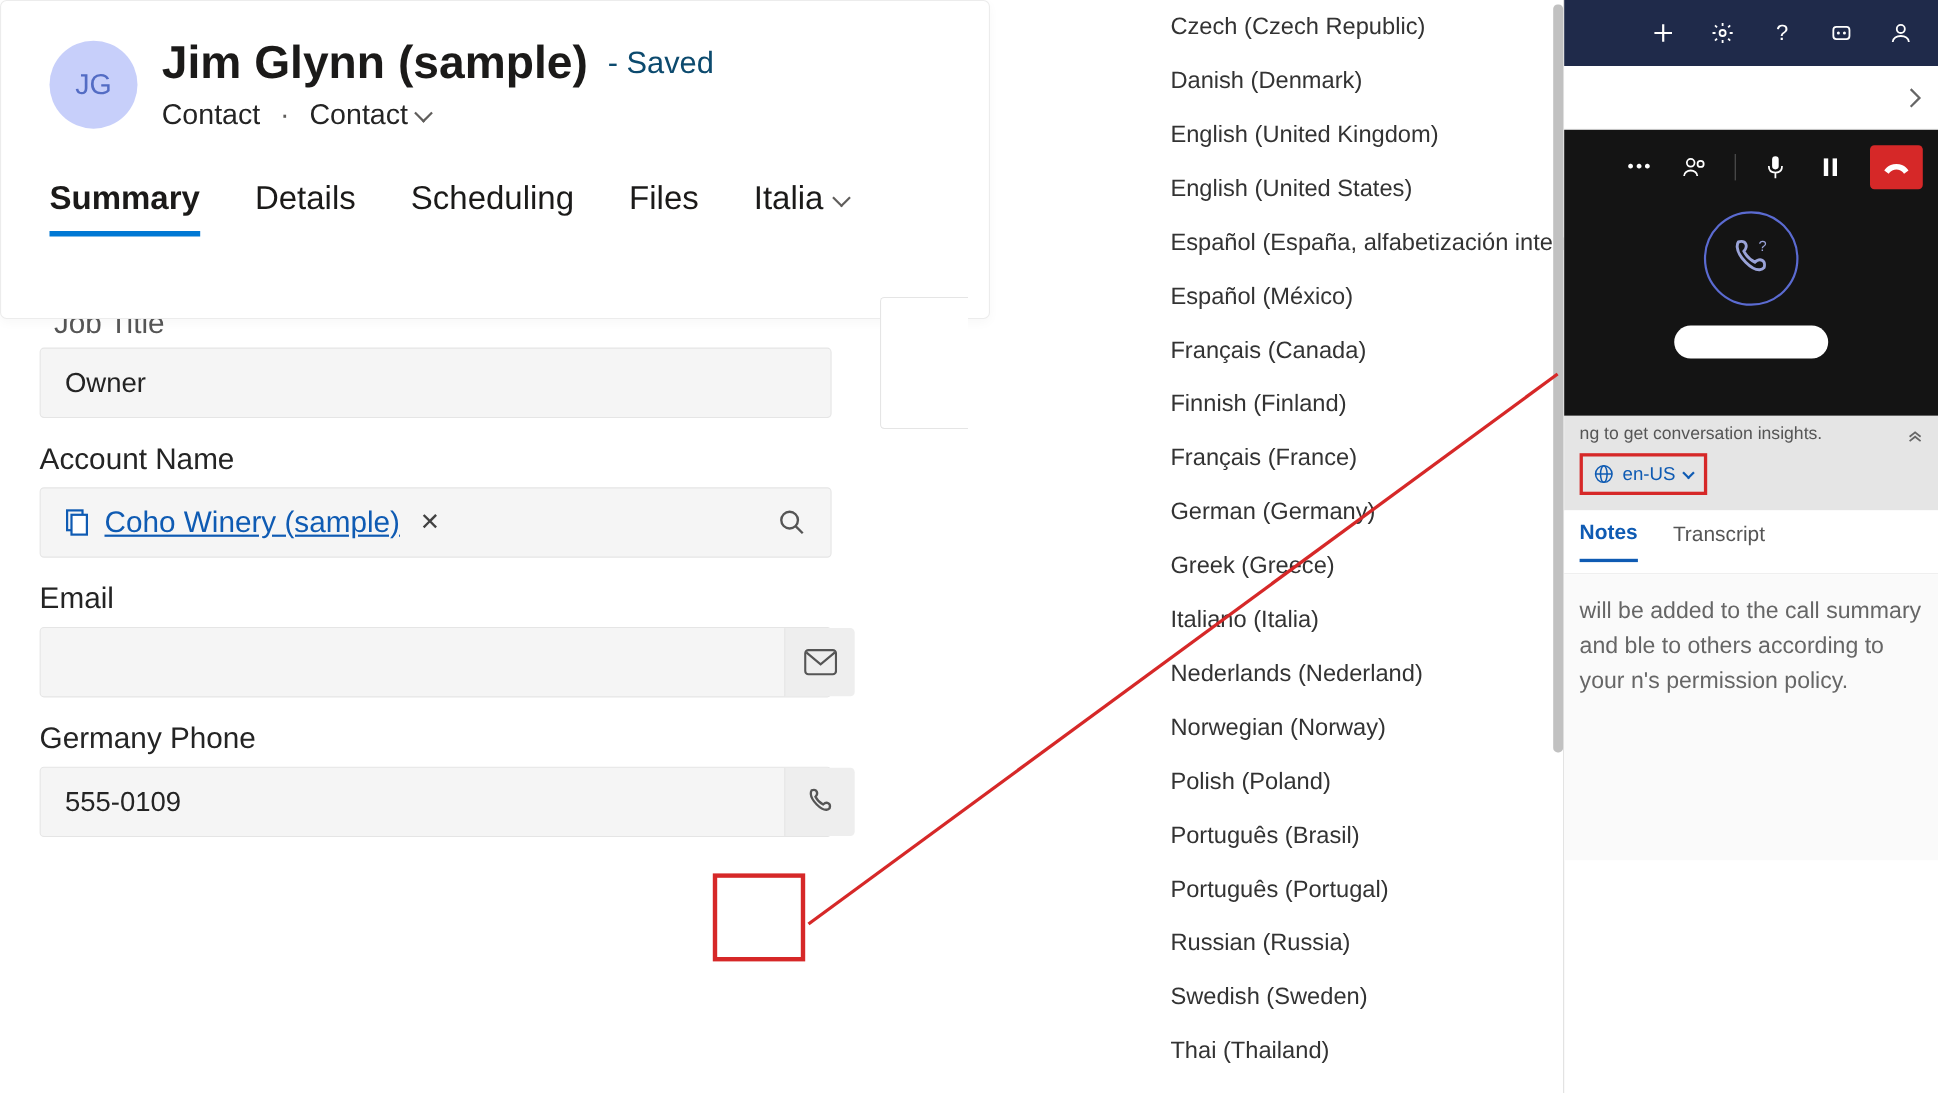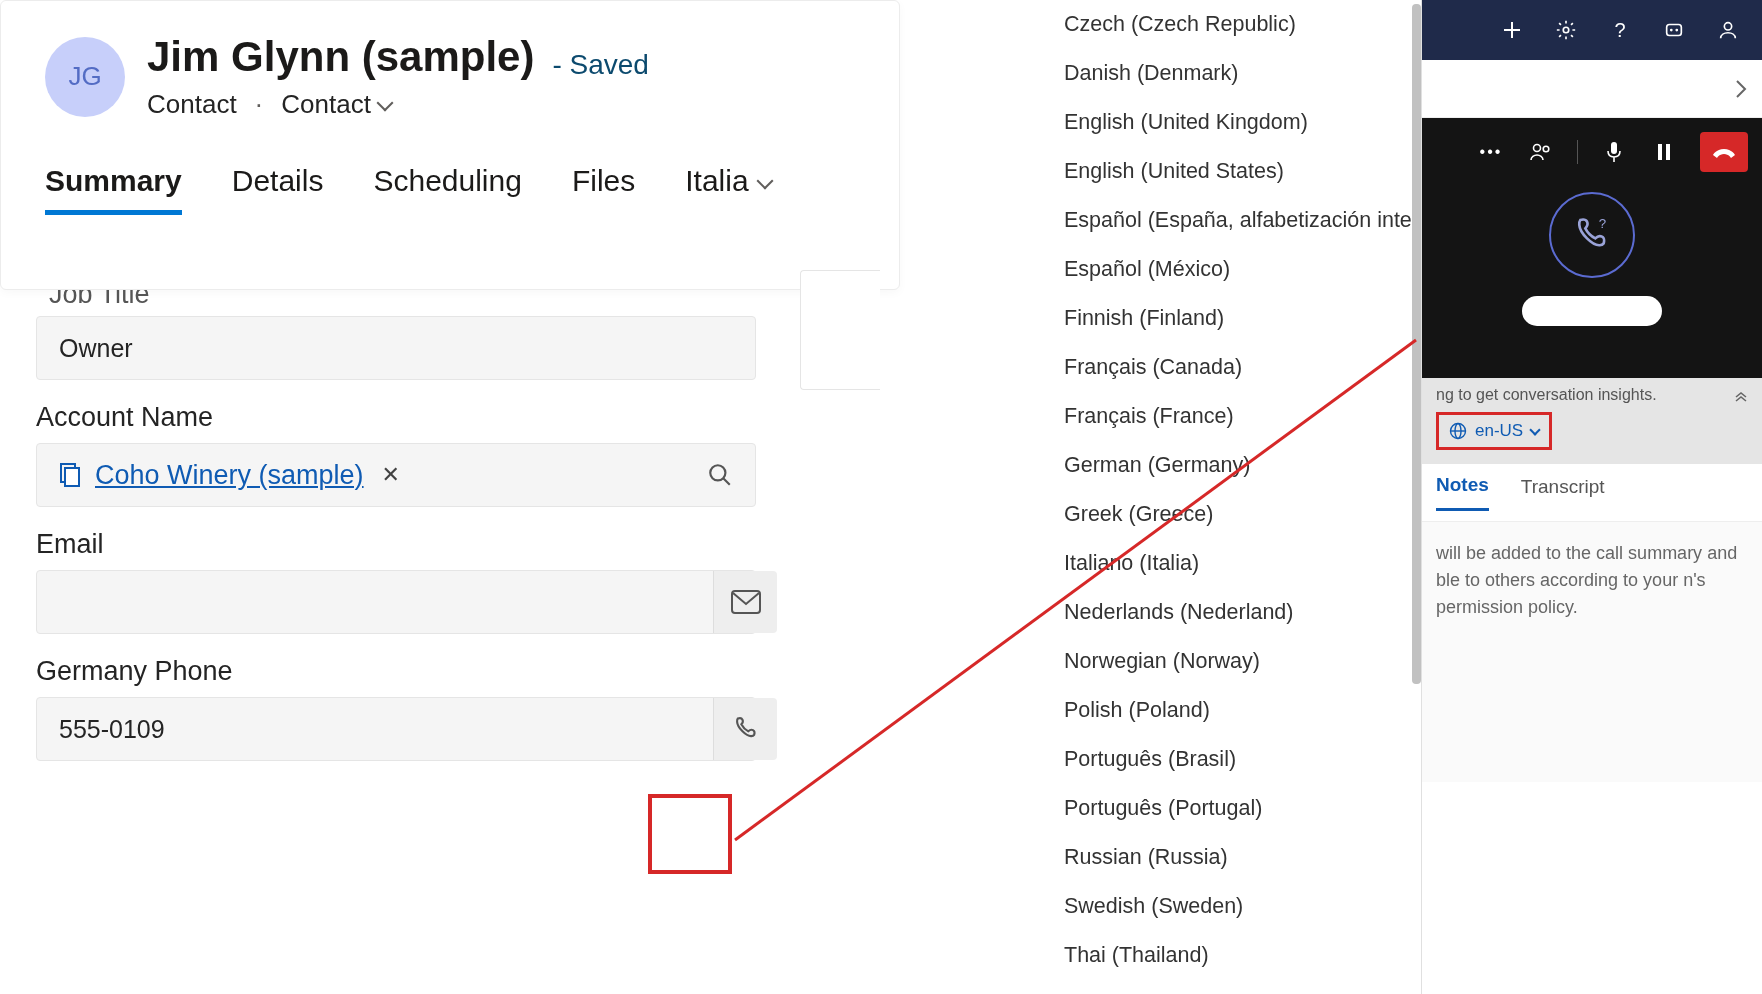--- a/index.html
+++ b/index.html
@@ -3,21 +3,21 @@
 <meta charset="utf-8">
 <style>
   * { box-sizing: border-box; margin: 0; padding: 0; }
   html, body { width: 1762px; height: 994px; font-family: "Segoe UI", Arial, sans-serif; background: #fff; color: #242424; overflow: hidden; }
   body { position: relative; }
 
   
   .left-panel { position: absolute; left: 0; top: 0; width: 900px; height: 290px; background: #fff; padding: 32px 44px 0 44px; border: 1px solid #ececec; border-radius: 6px; box-shadow: 0 3px 10px rgba(0,0,0,0.03); }
   .avatar { display: inline-flex; align-items: center; justify-content: center; width: 80px; height: 80px; border-radius: 50%; background: #c7cffa; color: #536cc4; font-size: 26px; font-weight: 500; vertical-align: middle; }
   .title-block { display: inline-block; vertical-align: middle; margin-left: 22px; }
-  .title-row { display: flex; align-items: flex-end; gap: 18px; }
+  .title-row { display: flex; align-items: center; gap: 18px; }
   .title-row h1 { font-size: 42px; font-weight: 600; color: #1b1a19; }
   .saved { font-size: 28px; color: #0c4a6e; }
   .subtitle { margin-top: 8px; font-size: 26px; color: #242424; display: flex; align-items: center; gap: 18px; }
   .sub-dot { color: #605e5c; }
   .sub-drop { display: inline-flex; align-items: center; gap: 8px; cursor: pointer; }
   .chev { display: inline-block; border: solid #605e5c; border-width: 0 2px 2px 0; padding: 5px; transform: rotate(45deg); margin-bottom: 4px; }
 
   .tabs { display: flex; gap: 50px; margin-top: 44px; font-size: 30px; color: #1b1a19; }
   .tab { padding-bottom: 12px; cursor: pointer; }
   .tab.active { font-weight: 600; border-bottom: 5px solid #0078d4; }
@@ -58,21 +58,21 @@
   .insights-bar { position: absolute; left: 1422px; top: 378px; width: 340px; height: 86px; background: #e5e5e5; padding: 8px 14px; font-size: 16px; color: #555; }
   .insights-bar .topline { display:flex; justify-content:space-between; align-items:center; }
   .insights-bar .collapse { color: #555; font-size: 14px; cursor:pointer; }
   .lang-selector { margin-top: 8px; display: inline-flex; align-items: center; gap: 8px; border:3px solid #d62828; padding: 6px 10px; color: #0f5bb3; font-size: 17px; cursor: pointer; }
   .lang-selector .chev2 { display:inline-block; border: solid #0f5bb3; border-width:0 2px 2px 0; padding:3px; transform:rotate(45deg); margin-bottom:2px;}
 
   .notes-tabs { position: absolute; left: 1422px; top: 464px; width: 340px; height: 58px; background: #fff; display: flex; align-items: center; gap: 32px; padding: 0 14px; font-size: 19px; border-bottom: 1px solid #eee; }
   .nt { cursor: pointer; padding-bottom: 12px; color: #555;}
   .nt.active { color: #0f5bb3; font-weight: 600; border-bottom: 3px solid #0f5bb3; }
 
-  .notes-body { position: absolute; left: 1422px; top: 522px; width: 340px; height: 260px; background: #fafafa; padding: 18px 14px; font-size: 18px; color: #666; line-height: 1.5; }
+  .notes-body { position: absolute; left: 1422px; top: 522px; width: 340px; height: 260px; background: #fafafa; padding: 18px 14px; font-size: 21px; color: #666; line-height: 1.5; }
 
   
   .redbox1 { position: absolute; left: 648px; top: 794px; width: 84px; height: 80px; border: 4px solid #d62828; pointer-events: none; }
 
   
   svg { display: block; }
 </style>
 </head>
 <body>
 
@@ -153,22 +153,22 @@
 <div class="partial-card"></div>
 
 <div class="lang-dropdown">
   <div id="lang-list">
       <div class="lang-item">Czech (Czech Republic)</div>
       <div class="lang-item">Danish (Denmark)</div>
       <div class="lang-item">English (United Kingdom)</div>
       <div class="lang-item">English (United States)</div>
       <div class="lang-item">Español (España, alfabetización internacional)</div>
       <div class="lang-item">Español (México)</div>
+      <div class="lang-item">Français (Canada)</div>
       <div class="lang-item">Finnish (Finland)</div>
-      <div class="lang-item">Français (Canada)</div>
       <div class="lang-item">Français (France)</div>
       <div class="lang-item">German (Germany)</div>
       <div class="lang-item">Greek (Greece)</div>
       <div class="lang-item">Italiano (Italia)</div>
       <div class="lang-item">Nederlands (Nederland)</div>
       <div class="lang-item">Norwegian (Norway)</div>
       <div class="lang-item">Polish (Poland)</div>
       <div class="lang-item">Português (Brasil)</div>
       <div class="lang-item">Português (Portugal)</div>
       <div class="lang-item">Russian (Russia)</div>

